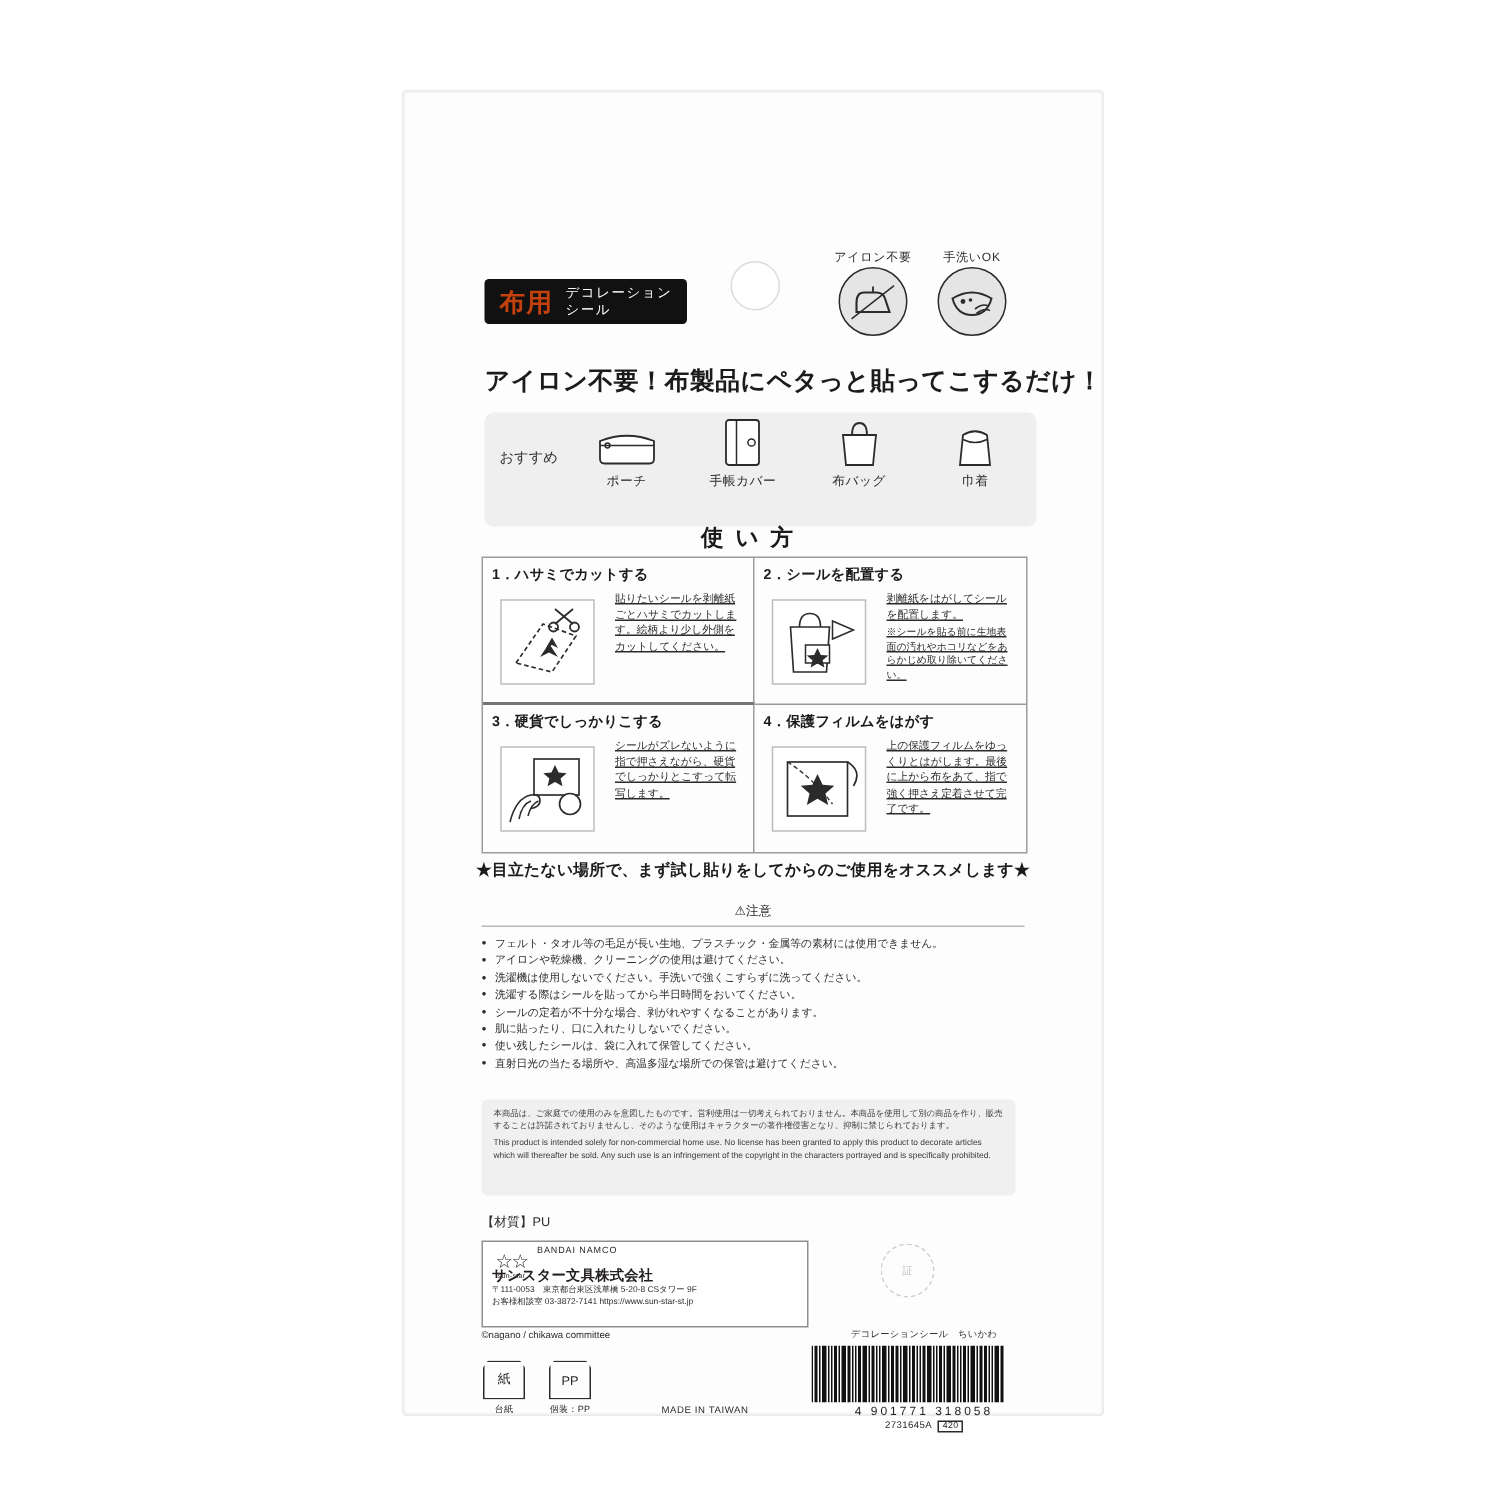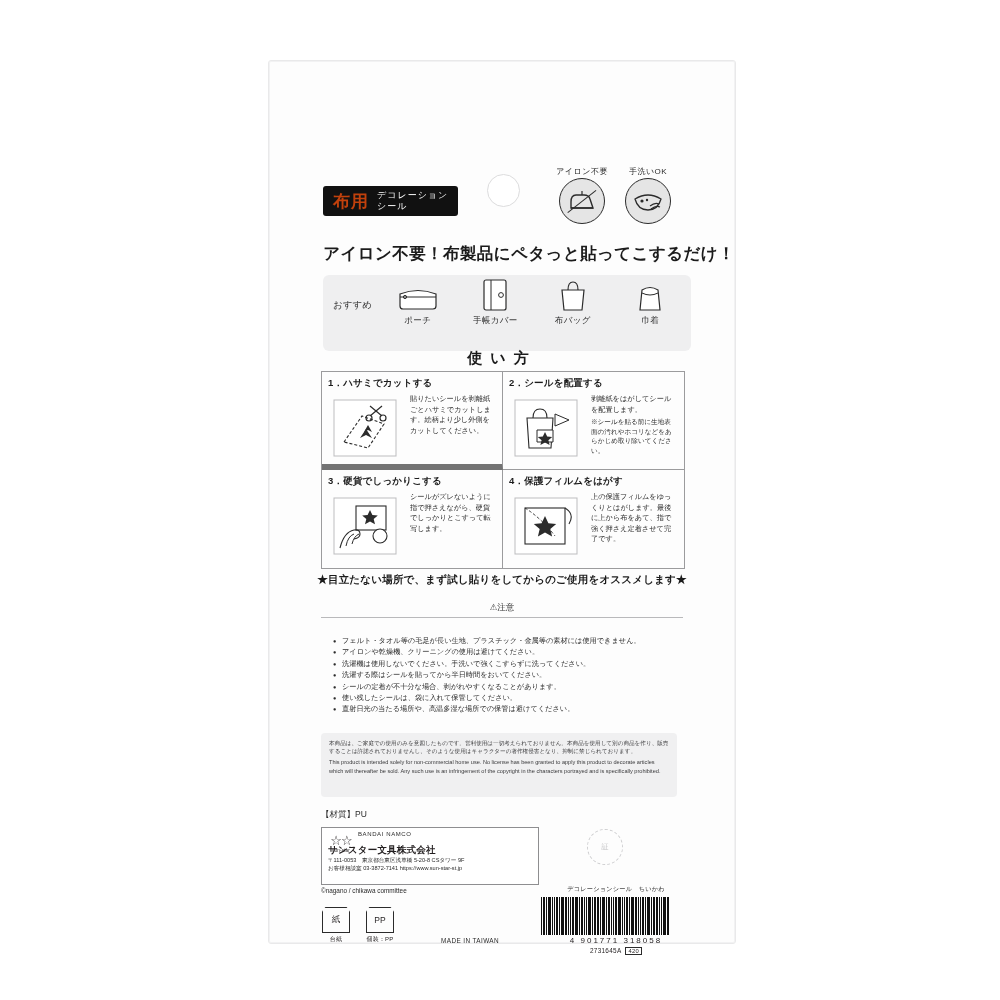--- a/index.html
+++ b/index.html
@@ -59,45 +59,45 @@
   
   .howto-title{
     position:absolute;left:0;top:288px;width:466px;text-align:center;
     font-size:15px;font-weight:bold;letter-spacing:8px;color:#1b1b1b;
   }
   .steps{
     position:absolute;left:52px;top:310px;width:362px;height:196px;
     border:1px solid #9b9b9d;display:flex;flex-wrap:wrap;
   }
   .step{width:50%;height:50%;box-sizing:border-box;position:relative;}
-  .step.b1{border-right:1px solid #9b9b9d;border-bottom:6px solid #737373;}
+  .step.b1{border-right:1px solid #9b9b9d;border-bottom:2px solid #737373;}
   .step.b2{border-bottom:1px solid #9b9b9d;}
   .step.b3{border-right:1px solid #9b9b9d;}
   .step .sh{position:absolute;left:6px;top:5px;font-size:9.5px;font-weight:bold;color:#1b1b1b;letter-spacing:0.2px;}
   .step .art{position:absolute;left:8px;top:22px;width:74px;height:66px;}
-  .step .txt{position:absolute;left:88px;top:22px;width:84px;font-size:7.2px;line-height:10.5px;color:#2b2b2b;}
+  .step .txt{position:absolute;left:88px;top:22px;width:84px;font-size:7.2px;line-height:10.5px;color:#2b2b2b;text-decoration:underline;}
   .step .note{font-size:6.6px;line-height:9.5px;display:block;margin-top:2px;}
 
   .tip{
     position:absolute;left:0;top:512px;width:466px;text-align:center;
     font-size:10.5px;font-weight:bold;color:#1b1b1b;letter-spacing:0.2px;
   }
 
   
   .caution-head{
     position:absolute;left:0;top:541px;width:466px;text-align:center;font-size:8.5px;color:#2b2b2b;
   }
   .caution-rule{position:absolute;left:52px;top:556px;width:362px;height:1px;background:#b9b9bb;}
   .caution-list{position:absolute;left:52px;top:562px;width:368px;}
   .caution-list li{
     list-style:none;font-size:7.2px;line-height:11.4px;color:#2b2b2b;
     position:relative;padding-left:9px;margin:0;
   }
   .caution-list li:before{content:"●";position:absolute;left:0;top:0;font-size:5.5px;line-height:12px;}
-  .caution-list{padding:0;margin:12px;}
+  .caution-list{padding:0;margin:0;}
 
   
   .legal{
     position:absolute;left:52px;top:672px;width:356px;height:64px;
     background:#f0f0f1;border-radius:4px;padding:6px 8px;box-sizing:border-box;
   }
   .legal p{margin:0;font-size:5.6px;line-height:8.2px;color:#3a3a3c;}
   .legal p.en{margin-top:3px;}
 
   
@@ -309,20 +309,21 @@
     <div class="tip">★目立たない場所で、まず試し貼りをしてからのご使用をオススメします★</div>
 
     <div class="caution-head">⚠注意</div>
     <div class="caution-rule"></div>
     <ul class="caution-list">
       <li>フェルト・タオル等の毛足が長い生地、プラスチック・金属等の素材には使用できません。</li>
       <li>アイロンや乾燥機、クリーニングの使用は避けてください。</li>
       <li>洗濯機は使用しないでください。手洗いで強くこすらずに洗ってください。</li>
       <li>洗濯する際はシールを貼ってから半日時間をおいてください。</li>
       <li>シールの定着が不十分な場合、剥がれやすくなることがあります。</li>
+      <li>肌に貼ったり、口に入れたりしないでください。</li>
       <li>使い残したシールは、袋に入れて保管してください。</li>
       <li>直射日光の当たる場所や、高温多湿な場所での保管は避けてください。</li>
     </ul>
 
     <div class="legal">
       <p>本商品は、ご家庭での使用のみを意図したものです。営利使用は一切考えられておりません。本商品を使用して別の商品を作り、販売することは許諾されておりませんし、そのような使用はキャラクターの著作権侵害となり、抑制に禁じられております。</p>
       <p class="en">This product is intended solely for non-commercial home use. No license has been granted to apply this product to decorate articles which will thereafter be sold. Any such use is an infringement of the copyright in the characters portrayed and is specifically prohibited.</p>
     </div>
 
     <div class="material">【材質】PU</div>

